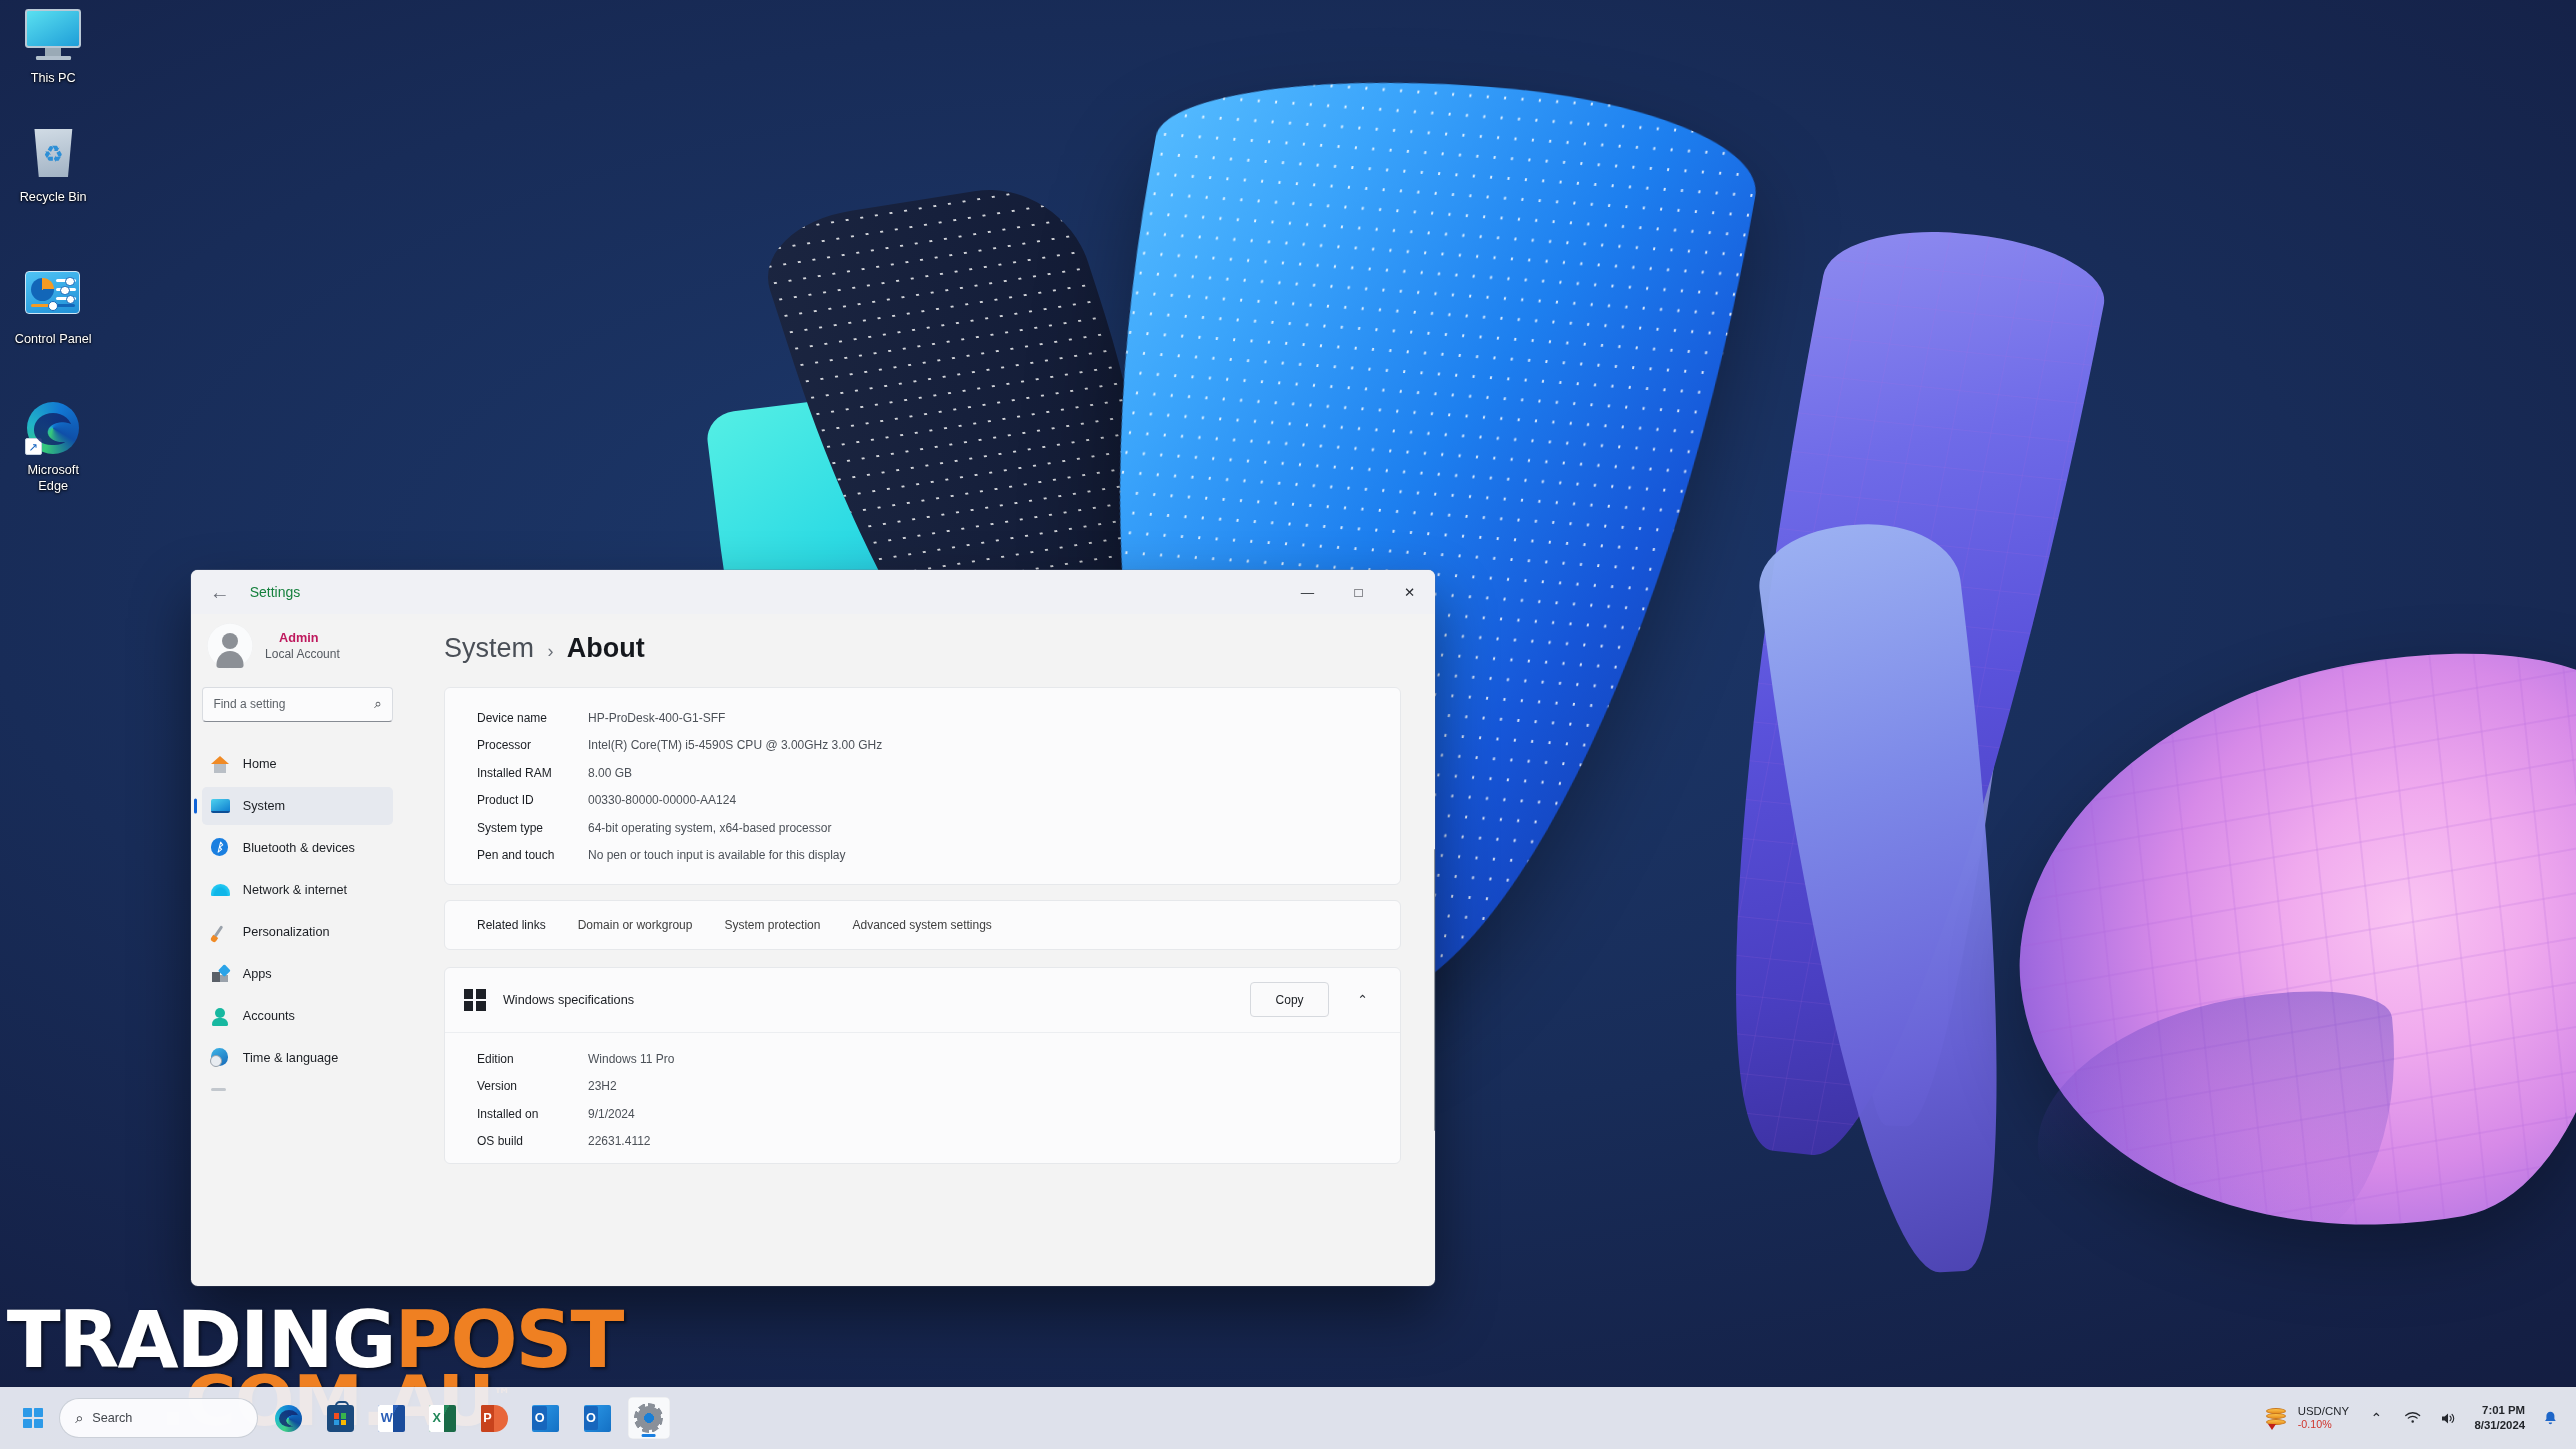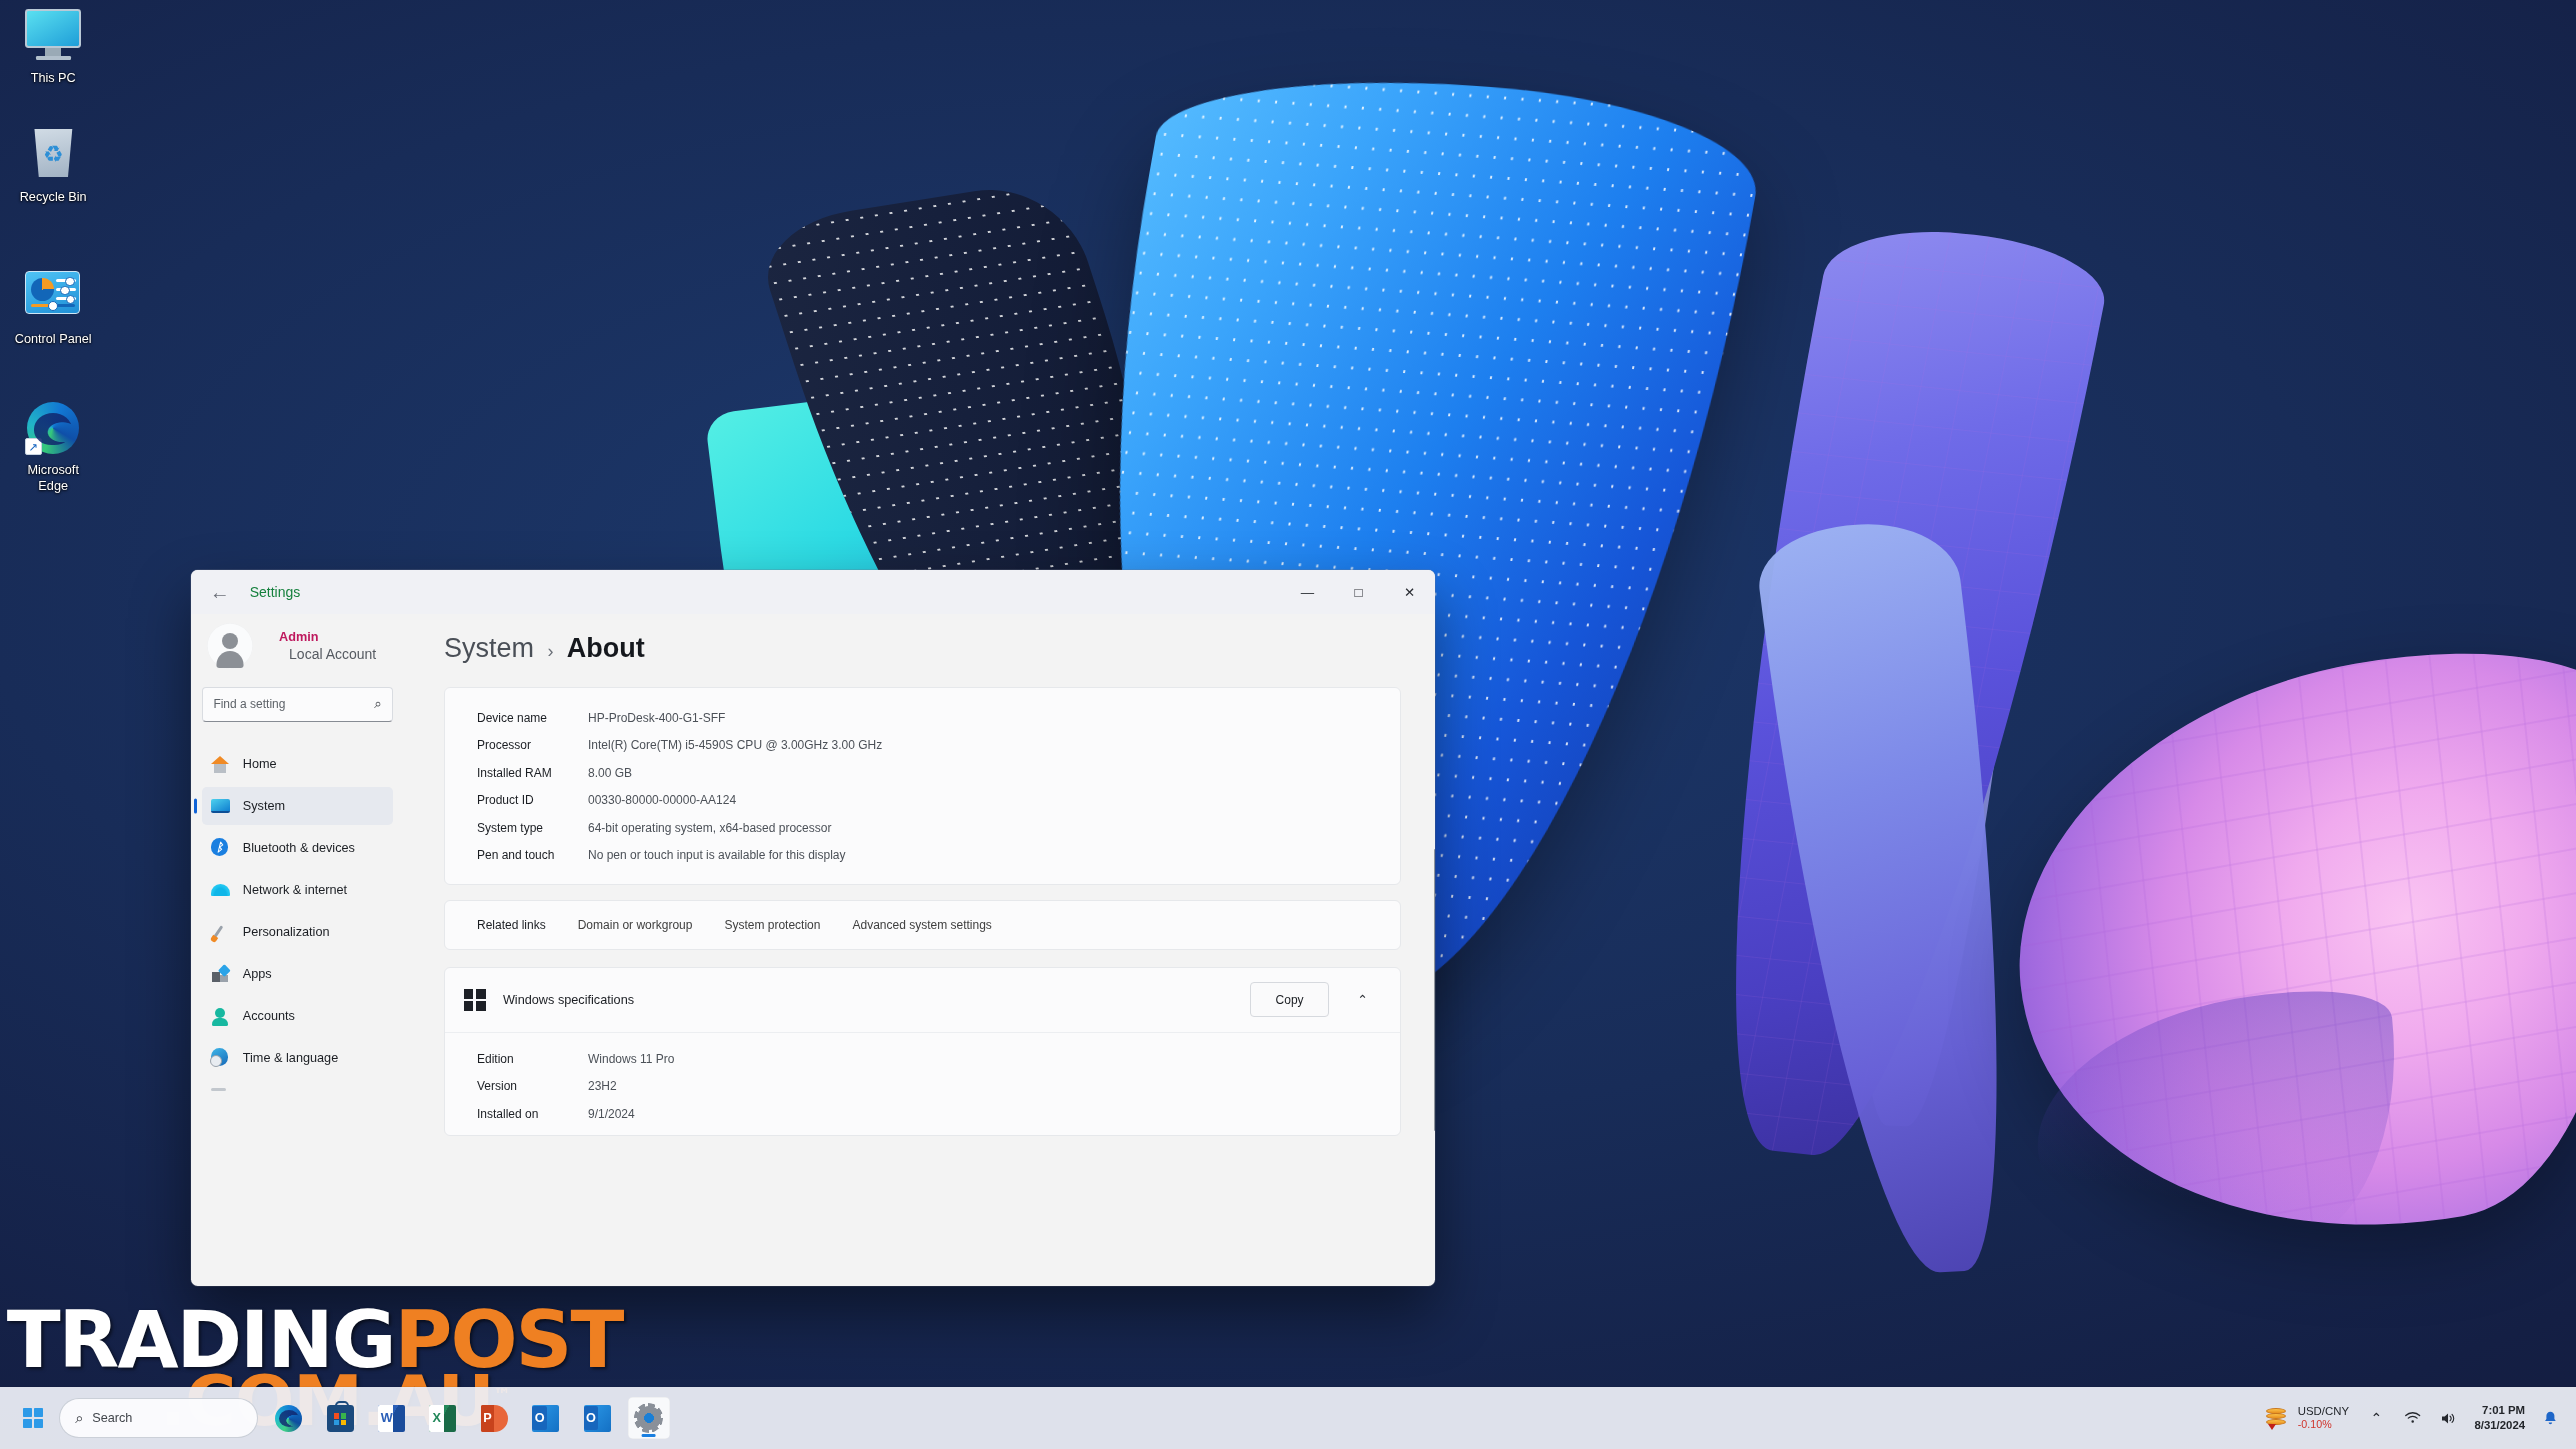--- a/index.html
+++ b/index.html
@@ -172,21 +172,21 @@
   
   #sidebar { width:213px; flex:0 0 213px; padding:0 10.7px; overflow:hidden; }
   #profile { display:flex; align-items:center; gap:12px; padding:9.4px 4px 17.4px 5.4px; }
   #avatar { width:46px; height:46px; border-radius:50%; background:#fafbfc; position:relative;
     box-shadow:inset 0 0 0 0.7px rgba(0,0,0,.04); }
   #avatar::before { content:""; position:absolute; left:50%; top:9.4px; transform:translateX(-50%);
     width:16px; height:16px; border-radius:50%; background:#8c9096; }
   #avatar::after { content:""; position:absolute; left:50%; top:27.5px; transform:translateX(-50%);
     width:27px; height:17.4px; border-radius:13.4px 13.4px 2.7px 2.7px; background:#8c9096; }
   #pname { font-size:12.7px; font-weight:700; color:#be185d;margin-left:14px; }
-  #psub { font-size:14px; color:#555a61; margin-top:2px;margin-left:24px; }
+  #psub { font-size:12px; color:#555a61; margin-top:2px; }
 
   #searchBox { height:35px; background:#fbfbfc; border:0.7px solid #d9dce1;
     border-bottom:1.3px solid #868b93; border-radius:4px; display:flex; align-items:center;
     padding:0 10.7px; margin-bottom:23px; }
   #searchBox input { flex:1; border:0; outline:0; background:transparent; font-size:12px;
     color:#1c1f24; font-family:"Liberation Sans", sans-serif; }
   #searchBox input::placeholder { color:#5e6369; }
   #searchIcon { color:#3b3f45; font-size:13.4px; }
 
   .nav-item { height:38px; display:flex; align-items:center; gap:12.7px; padding:0 9.4px;
@@ -550,20 +550,24 @@
             <span class="sval">Windows 11 Pro</span>
             </div>
           <div class="srow">
             <span class="skey">Version</span>
             <span class="sval">23H2</span>
             </div>
           <div class="srow">
             <span class="skey">Installed on</span>
             <span class="sval">9/1/2024</span>
             </div>
+          <div class="srow">
+            <span class="skey">OS build</span>
+            <span class="sval">22631.4112</span>
+            </div>
         </div>
       </div>
 
       <div id="vscroll"></div>
     </div>
   </div>
 </div>
 
 <div id="watermark">
   <div class="l1">

